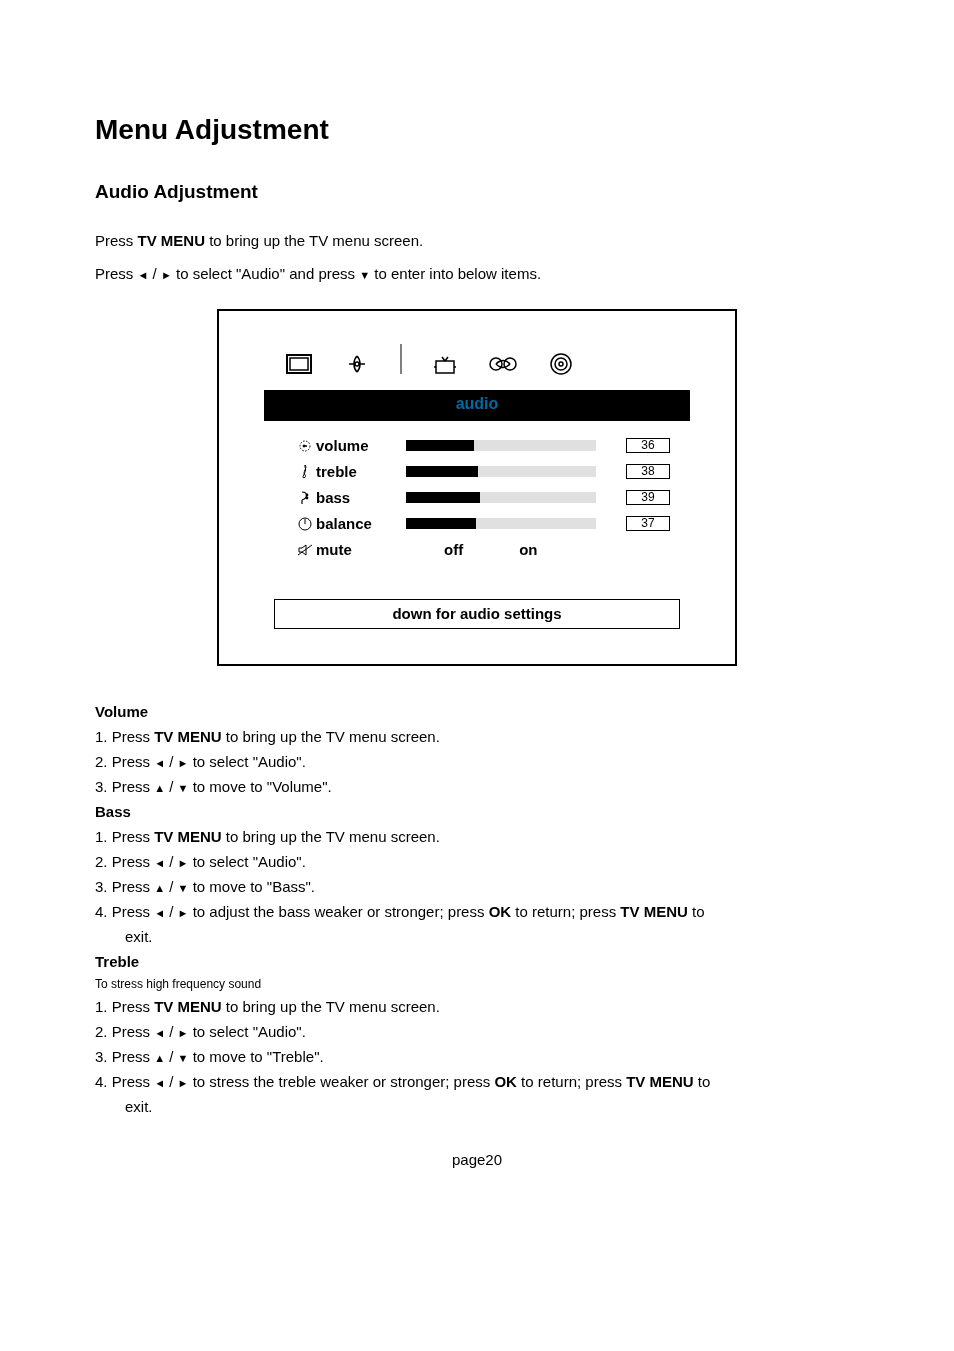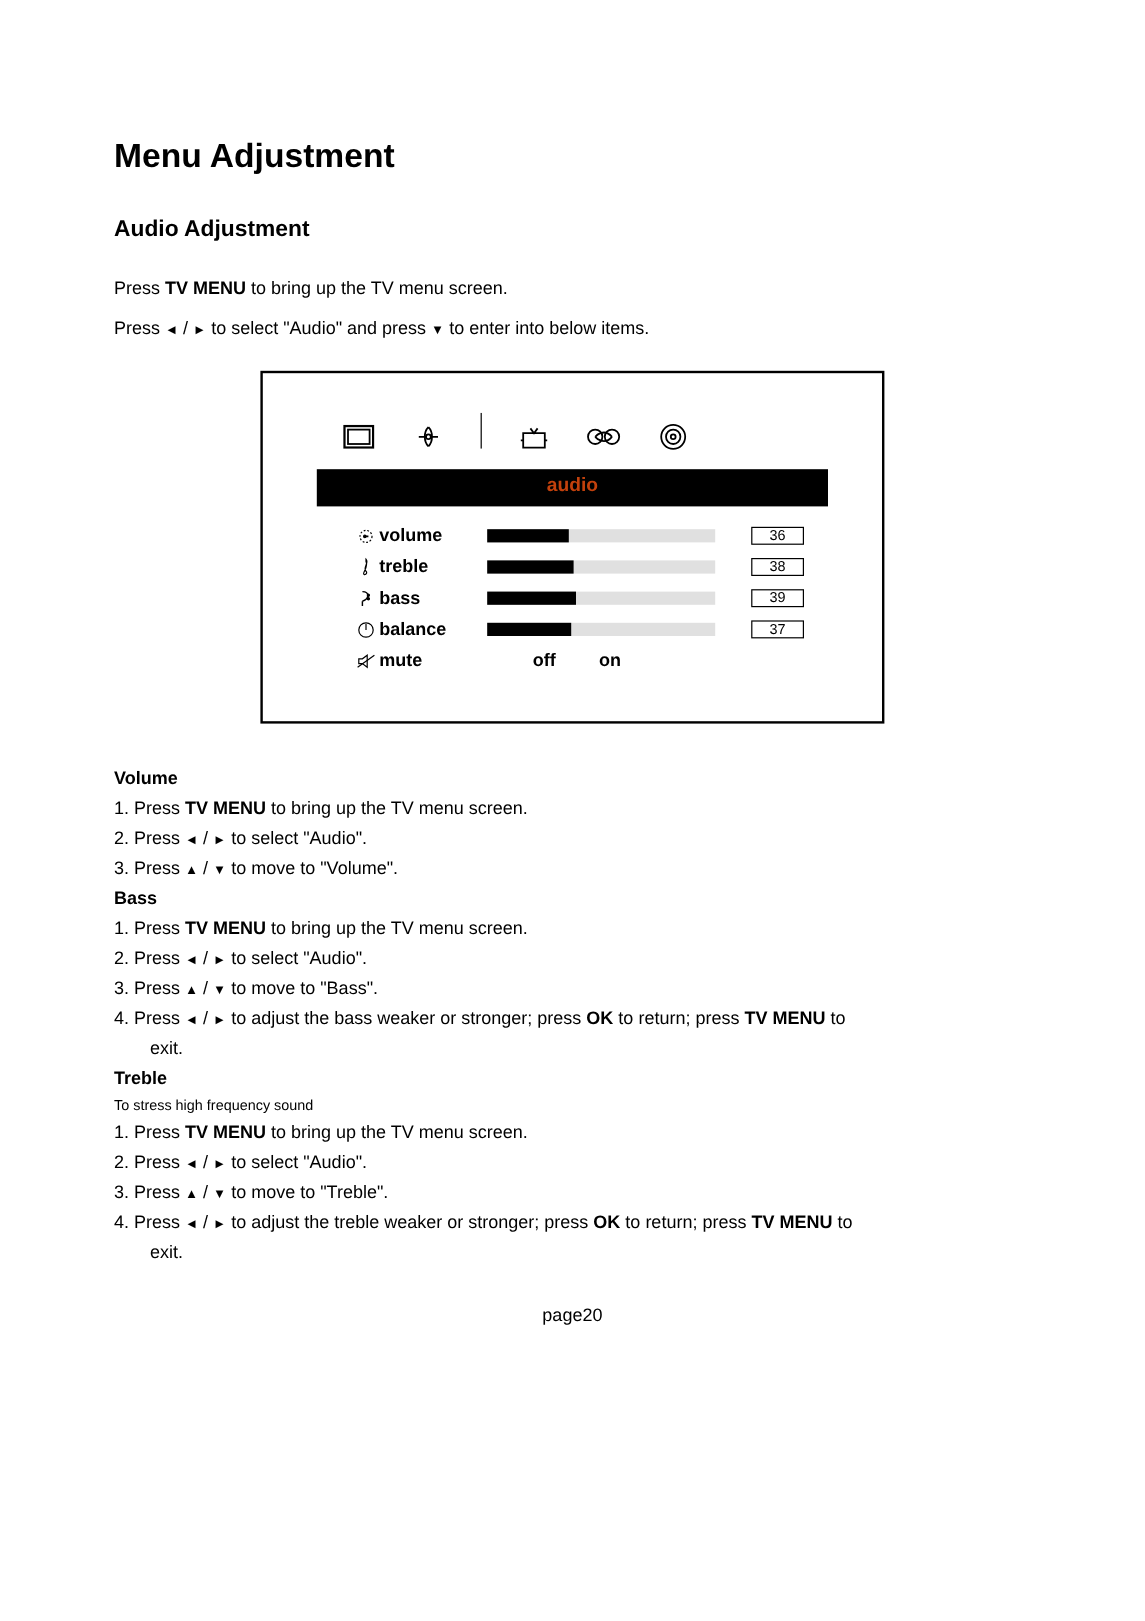--- a/index.html
+++ b/index.html
@@ -57,21 +57,21 @@
     .tab-icon svg {
       stroke: #000;
       fill: none;
     }
     .tab-sep {
       position: relative;
       top: -2px;
     }
     .audio-bar {
       background: #000;
-      color: #c2410c;
+      color: #0369a1;
       text-align: center;
       font-weight: bold;
       font-size: 16px;
       padding: 3px 0 5px 0;
       margin: 0 10px 14px 10px;
     }
     .settings-list {
       margin-left: 40px;
       margin-right: 20px;
     }
@@ -116,21 +116,21 @@
       width: 44px;
       text-align: center;
       font-size: 12px;
       font-weight: normal;
       margin-left: 18px;
       height: 15px;
       line-height: 13px;
     }
     .mute-opts {
       display: flex;
-      gap: 36px;
+      gap: 56px;
       font-size: 15px;
       margin-left: 38px;
     }
     .hint-box {
       border: 1px solid #000;
       text-align: center;
       font-weight: bold;
       font-size: 15px;
       padding: 3px 0 4px 0;
       margin: 38px 20px 0 20px;
@@ -291,20 +291,21 @@
           </svg>
       </span>
       <span class="setting-label">mute</span>
       <span class="mute-opts">
         <span>off</span>
         <span>on</span>
       </span>
     </div>
   </div>
 
+  <div class="hint-box">down for audio settings</div>
 </div>
 
 <div class="subsection">
   <div class="sub-heading">Volume</div>
   <div class="step"><span>1. Press  </span><span class="bold">TV MENU</span><span>  to bring up the TV menu screen.</span></div>
   <div class="step"><span>2. Press </span><span class="arrow-small">◄</span> / <span class="arrow-small">►</span><span> to select "Audio".</span></div>
   <div class="step"><span>3. Press </span><span class="arrow-small">▲</span> / <span class="arrow-small">▼</span><span>  to move to "Volume".</span></div>
 </div>
 
 <div class="subsection">
@@ -315,17 +316,17 @@
   <div class="step"><span>4. Press </span><span class="arrow-small">◄</span> / <span class="arrow-small">►</span><span> to adjust the bass weaker or stronger; press  </span><span class="bold">OK</span><span>  to return; press  </span><span class="bold">TV MENU</span><span>  to</span></div>
   <div class="step step-indent">exit.</div>
 </div>
 
 <div class="subsection">
   <div class="sub-heading">Treble</div>
   <div class="sub-note">To stress high frequency sound</div>
   <div class="step"><span>1. Press  </span><span class="bold">TV MENU</span><span>  to bring up the TV menu screen.</span></div>
   <div class="step"><span>2. Press </span><span class="arrow-small">◄</span> / <span class="arrow-small">►</span><span> to select "Audio".</span></div>
   <div class="step"><span>3. Press  </span><span class="arrow-small">▲</span> / <span class="arrow-small">▼</span><span>  to move to "Treble".</span></div>
-  <div class="step"><span>4. Press </span><span class="arrow-small">◄</span> / <span class="arrow-small">►</span><span> to adjust the treble weaker or stronger; press  </span><span class="bold">OK</span><span>  to return; press  </span><span class="bold">TV MENU</span><span>  to</span></div>
+  <div class="step"><span>4. Press </span><span class="arrow-small">◄</span> / <span class="arrow-small">►</span><span> to stress the treble weaker or stronger; press  </span><span class="bold">OK</span><span>  to return; press  </span><span class="bold">TV MENU</span><span>  to</span></div>
   <div class="step step-indent">exit.</div>
 </div>
 
 <div class="footer">page20</div>
 
 </body></html>

